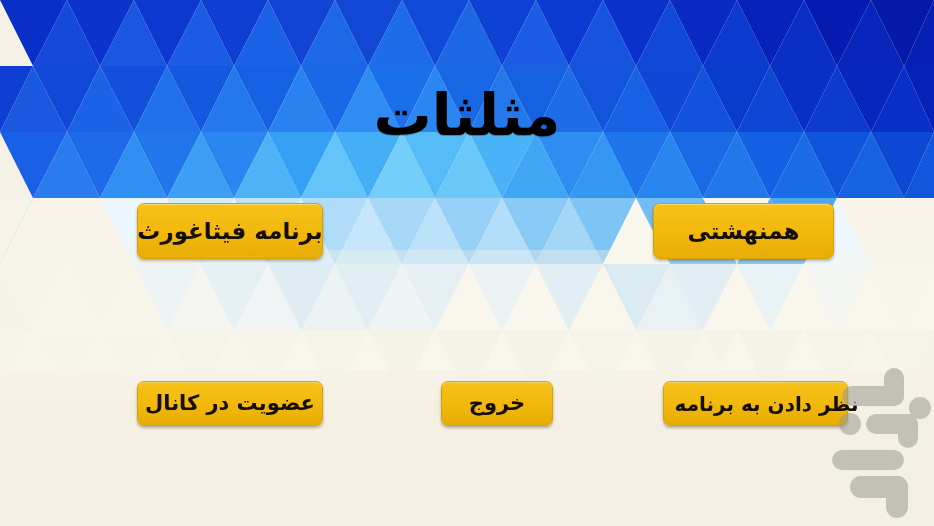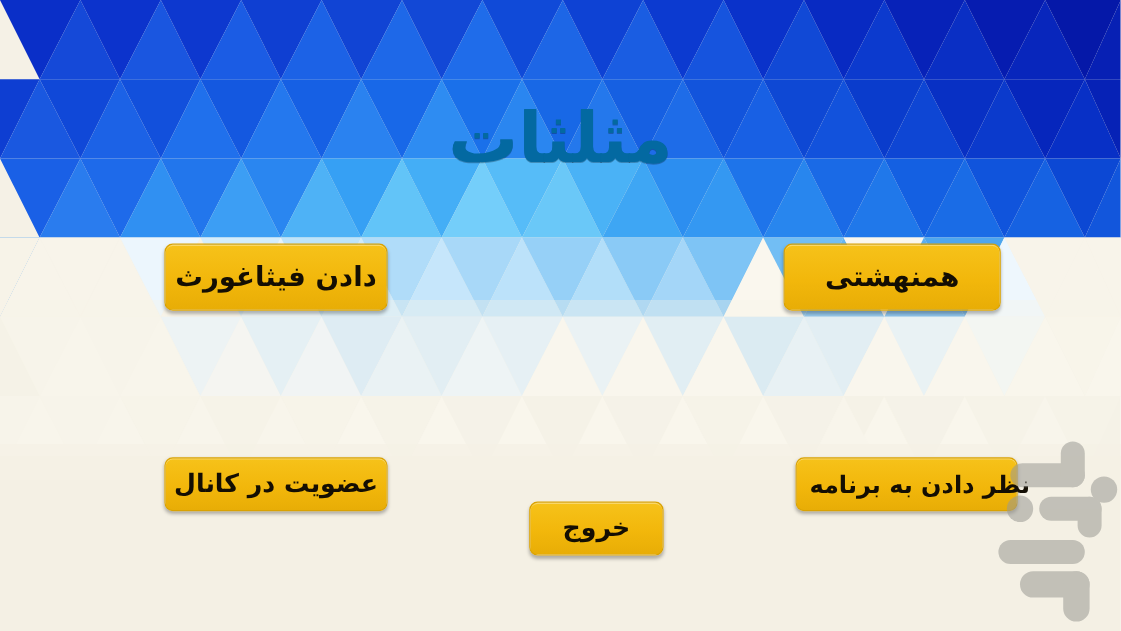--- a/index.html
+++ b/index.html
@@ -24,21 +24,21 @@
     display: block;
   }
   #title {
     position: absolute;
     top: 86px;
     left: 0;
     width: 934px;
     text-align: center;
     font-size: 58px;
     font-weight: bold;
-    color: #0369a1;
+    color: #000000;
     letter-spacing: -1px;
     line-height: 1;
     direction: rtl;
     text-shadow: 0 1px 0 rgba(0,0,0,0.25);
   }
   .btn {
     position: absolute;
     background: linear-gradient(180deg, #F6C21A 0%, #F2B70B 55%, #E8AD06 100%);
     border: 1px solid #D9A203;
     border-radius: 7px;
@@ -71,21 +71,20 @@
   }
   #btn-channel {
     left: 137px; top: 381px;
     width: 186px; height: 45px;
     font-size: 21px;
   }
   #btn-exit {
     left: 441px; top: 381px;
     width: 112px; height: 45px;
     font-size: 21px;
-    margin-top: 37px;
   }
   #btn-rate {
     left: 663px; top: 381px;
     width: 185px; height: 45px;
     font-size: 20px;
     padding-left: 22px;
   }
 
   #bazaar-watermark {
     position: absolute;
@@ -299,21 +298,21 @@
     <polygon points="871,330 934,330 904,396" fill="#F6F3E9"></polygon>
 
     <rect x="0" y="250" width="934" height="140" fill="#F7F3E8" opacity="0.35"></rect>
     <rect x="0" y="380" width="934" height="146" fill="#F4F0E4"></rect>
     <rect x="0" y="370" width="934" height="30" fill="#F5F1E6" opacity="0.7"></rect>
   </svg>
 
   <div id="title">مثلثات</div>
 
   <div class="btn" id="btn-pythagoras">
-    <span class="btn-label">دادن فیثاغورث</span>
+    <span class="btn-label">برنامه فیثاغورث</span>
   </div>
 
   <div class="btn" id="btn-congruence">
     <span class="btn-label">همنهشتی</span>
   </div>
 
   <div class="btn" id="btn-channel">
     <span class="btn-label">عضویت در کانال</span>
   </div>
 

